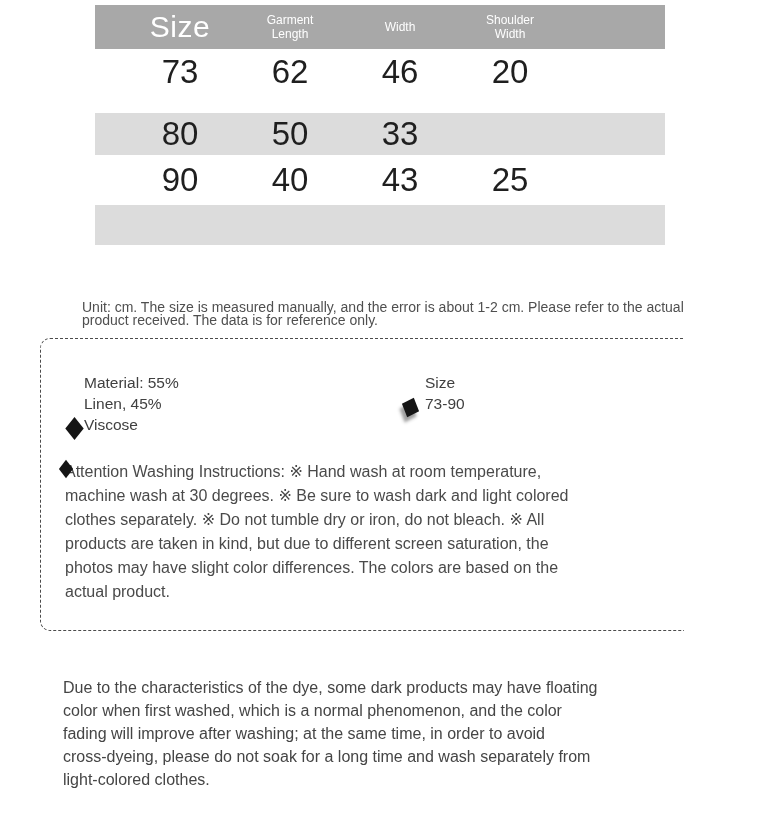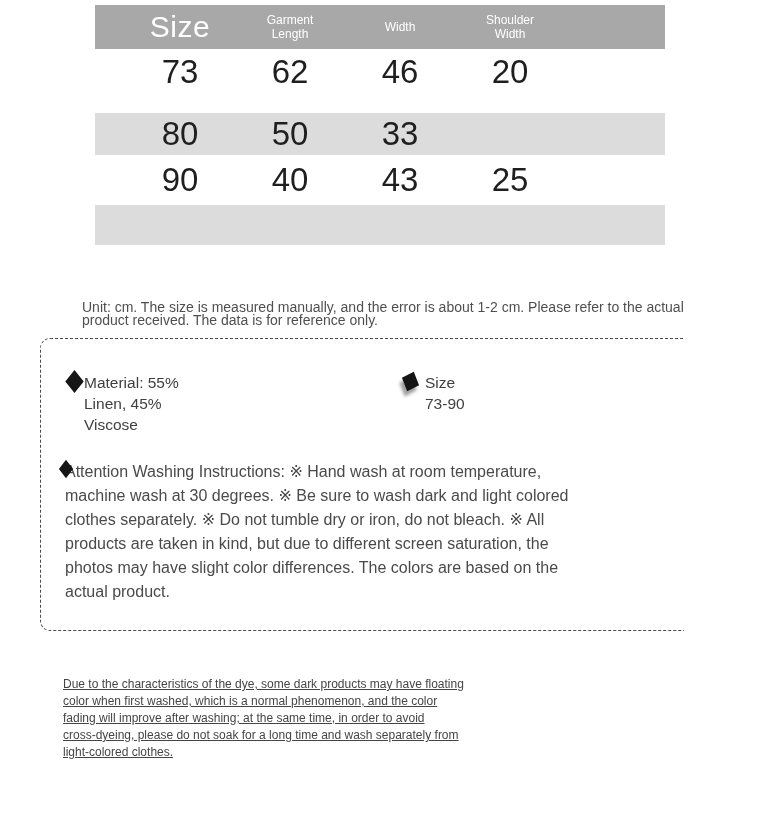--- a/index.html
+++ b/index.html
@@ -28,40 +28,40 @@
   .trow.data{height:46px;font-size:33px;color:var(--table-number-text);}
   .trow.alt{background:var(--table-alt-row-bg);border-top:2px solid #fff;border-bottom:2px solid #fff;margin-top:16px;}
   .trow.empty{height:42px;border-top:2px solid #fff;background:var(--table-alt-row-bg);}
 
   
   .unit-note{position:absolute;left:82px;top:301px;font-size:14px;line-height:13px;color:var(--note-text);}
 
   
   .info-box{position:absolute;left:40px;top:338px;width:681px;height:293px;
     border:1px dashed var(--dashed-border);border-radius:10px;}
-  .info-item{position:absolute;display:flex;align-items:flex-start;}
+  .info-item{position:absolute;display:flex;align-items:flex-end;}
   .info-item.material{left:27px;top:33px;}
   .info-item.sizeinfo{left:363px;top:33px;}
   .info-text{white-space:pre-line;font-size:15.5px;line-height:21px;color:#404040;}
   .info-item.material .info-text{margin-left:3px;max-width:135px;}
   .info-item.sizeinfo .info-text{margin-left:8px;}
 
   .diamond{display:inline-block;background:var(--icon-color);flex:0 0 auto;}
   .d-material{width:13px;height:13px;margin-top:3px;transform:scaleY(1.25) rotate(45deg);}
   .d-size{width:13px;height:13px;margin-top:3px;transform:scaleY(1.15) rotate(66deg);
     box-shadow:3px 4px 3px rgba(40,40,40,.45);}
 
   .washing{position:absolute;left:24px;top:121px;width:600px;}
   .d-attention{position:absolute;left:-4px;top:4px;width:10px;height:10px;
     transform:scaleY(1.3) rotate(45deg);z-index:2;}
   .washing-text{white-space:pre-line;font-size:16px;line-height:24px;color:#4a4a4a;}
 
   
   .bottom-note{position:absolute;left:63px;top:676px;width:640px;
-    white-space:pre-line;font-size:12px;line-height:17px;color:var(--body-text);text-decoration:underline;}
+    white-space:pre-line;font-size:16px;line-height:23px;color:var(--body-text);}
 </style>
 </head>
 <body>
 
 <div class="page">
 
   <div class="size-table">
     <div class="trow header">
       <div class="cell">
         <span class="th-big">Size</span>

